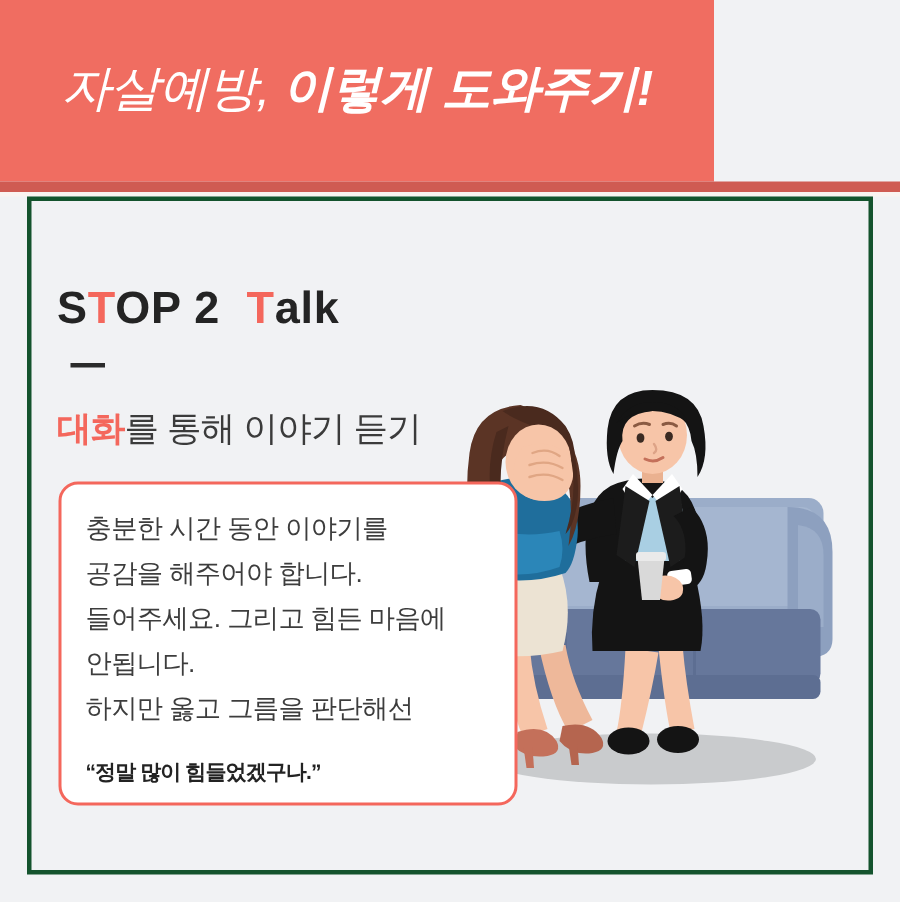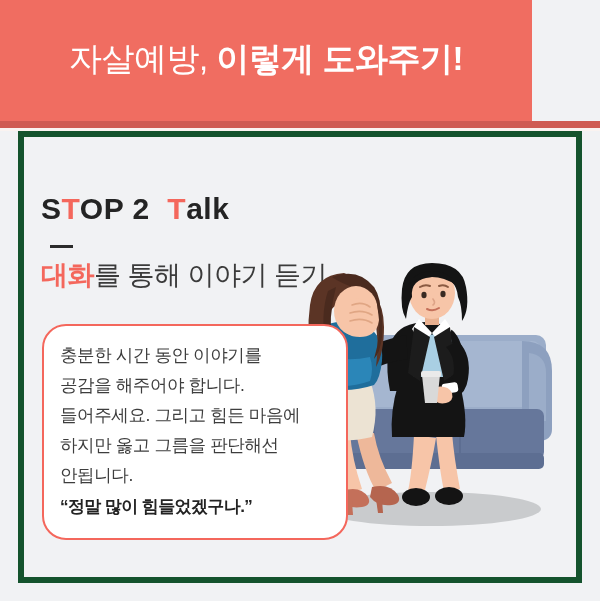--- a/index.html
+++ b/index.html
@@ -13,26 +13,27 @@
     font-family: "Liberation Sans", "DejaVu Sans", sans-serif;
     overflow: hidden;
     position: relative;
   }
 
   
   .header {
     position: absolute;
     left: 0;
     top: 0;
-    width: 532px;
+    width: 476px;
     height: 121px;
     background: #f06d61;
     display: flex;
     align-items: center;
     justify-content: center;
+    font-style: italic;
   }
   .header-underbar {
     position: absolute;
     left: 0;
     top: 121px;
     width: 600px;
     height: 7px;
     background: #cf5b52;
   }
   .header-gap {
@@ -54,21 +55,21 @@
   .header-title .bold  { font-weight: 700; }
 
   
   .card {
     position: absolute;
     left: 18px;
     top: 131px;
     width: 564px;
     height: 452px;
     background: #f1f2f4;
-    border: 6px solid #14532d;
+    border: 3px solid #14532d;
     box-sizing: border-box;
     overflow: hidden;
   }
 
   
   .stop-line {
     position: absolute;
     left: 17px;
     top: 55px;
     font-size: 30px;
@@ -85,58 +86,58 @@
     left: 26px;
     top: 108px;
     width: 23px;
     height: 3px;
     background: #2b2b2b;
   }
 
   .sub-line {
     position: absolute;
     left: 17px;
-    top: 120px;
-    font-size: 27px;
+    top: 136px;
+    font-size: 23px;
     color: #3b3b3b;
     font-weight: 400;
     letter-spacing: -0.5px;
     white-space: nowrap;
   }
   .sub-line .accent { color: #f4675c; font-weight: 700; }
 
   
   .textbox {
     position: absolute;
     left: 18px;
     top: 187px;
     width: 306px;
     height: 216px;
     background: #ffffff;
     border: 2px solid #f4675c;
-    border-radius: 24px;
+    border-radius: 13px;
     box-sizing: border-box;
     padding: 14px 16px 10px 16px;
     z-index: 5;
   }
   .tb-line {
     font-size: 17.5px;
     line-height: 30px;
     color: #3d3d3d;
     white-space: nowrap;
     letter-spacing: -0.4px;
   }
   .tb-quote {
-    font-size: 17px;
+    font-size: 14px;
     line-height: 30px;
     color: #232323;
     font-weight: 700;
     white-space: nowrap;
     letter-spacing: -0.6px;
-    margin-top: 2px;
+    margin-top: 12px;
   }
 
   
   .illustration {
     position: absolute;
     right: 0;
     top: 120px;
     width: 290px;
     height: 300px;
   }
@@ -268,19 +269,19 @@
 
       <path d="M50 30 q-8 30 -4 58 q2 14 8 20 q-10 -4 -14 -20 q-6 -30 2 -54 z" fill="#4a2a1e"></path>
       <path d="M88 30 q10 24 8 50 q-2 16 -8 22 q8 -26 4 -48 q-2 -14 -4 -24 z" fill="#4a2a1e"></path>
     </svg>
   </div>
 
   <div class="textbox">
     <div class="tb-line">충분한 시간 동안 이야기를</div>
     <div class="tb-line">공감을 해주어야 합니다.</div>
     <div class="tb-line">들어주세요. 그리고 힘든 마음에</div>
+    <div class="tb-line">안됩니다.</div>
     <div class="tb-line">하지만 옳고 그름을 판단해선</div>
-    <div class="tb-line">안됩니다.</div>
     <div class="tb-quote">“정말 많이 힘들었겠구나.”</div>
   </div>
 
 
 </div>
 
 </body></html>

